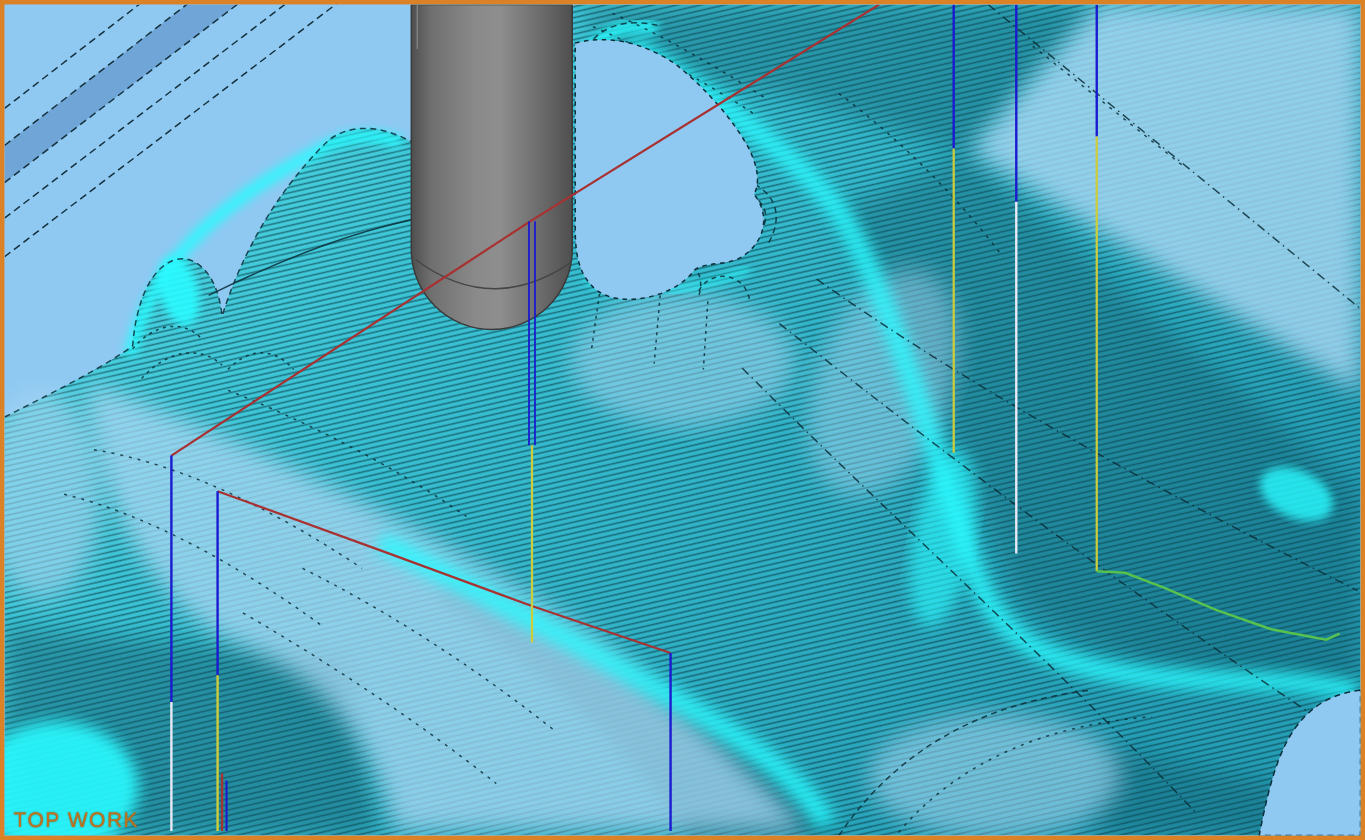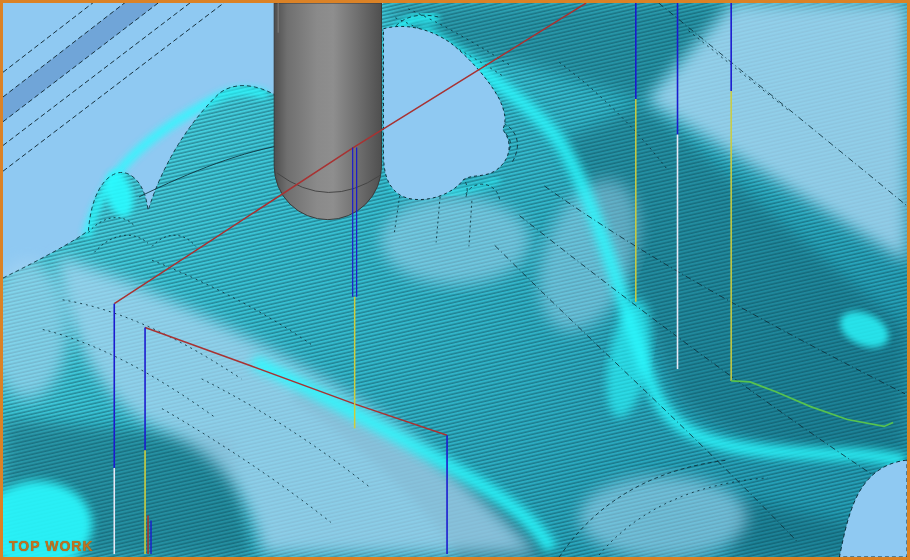--- a/index.html
+++ b/index.html
@@ -8,21 +8,21 @@
     width:910px;height:560px;
     box-sizing:border-box;
     border:3px solid #DB8226;
     background:#8FC9F2;
     overflow:hidden;
     font-family:"Liberation Sans", sans-serif;
   }
   .viewport svg{position:absolute;left:0;top:0;display:block;}
   .view-label{
     position:absolute;left:6px;bottom:3px;
-    font-size:14px;font-weight:bold;letter-spacing:1px;
+    font-size:14px;font-weight:normal;letter-spacing:1px;
     color:#C0731F;
     text-shadow:0 0 1px #7d4812;
     user-select:none;
   }
 </style>
 </head>
 <body>
 
 <div class="viewport">
   <svg width="904" height="554" viewBox="0 0 910 560" preserveAspectRatio="none">

